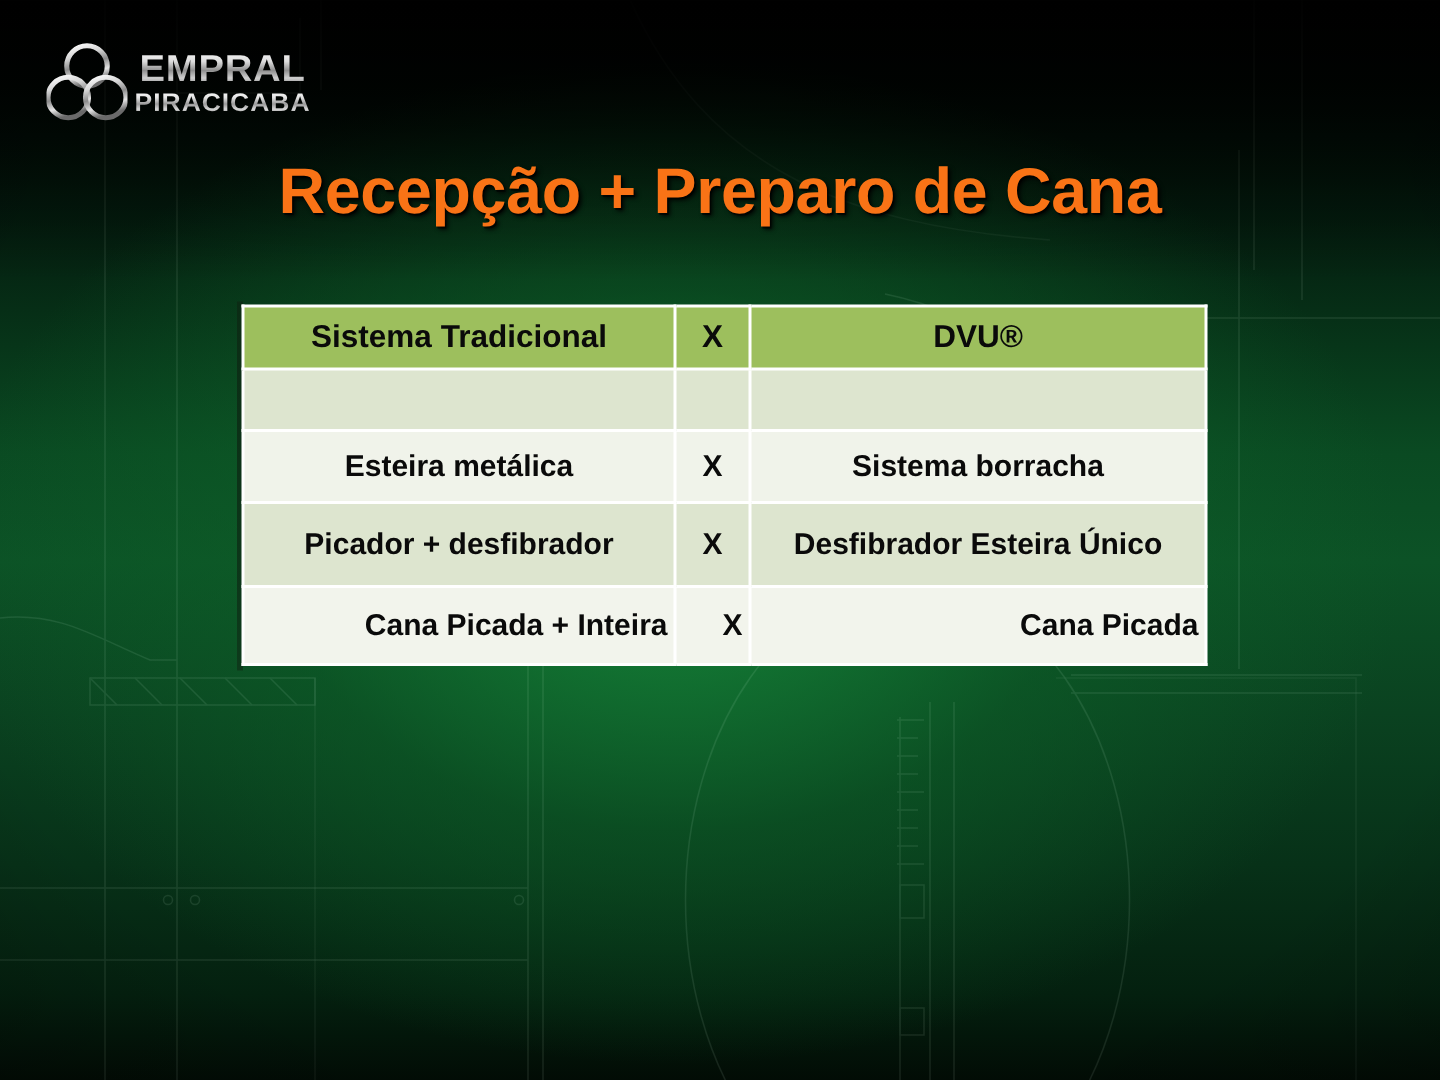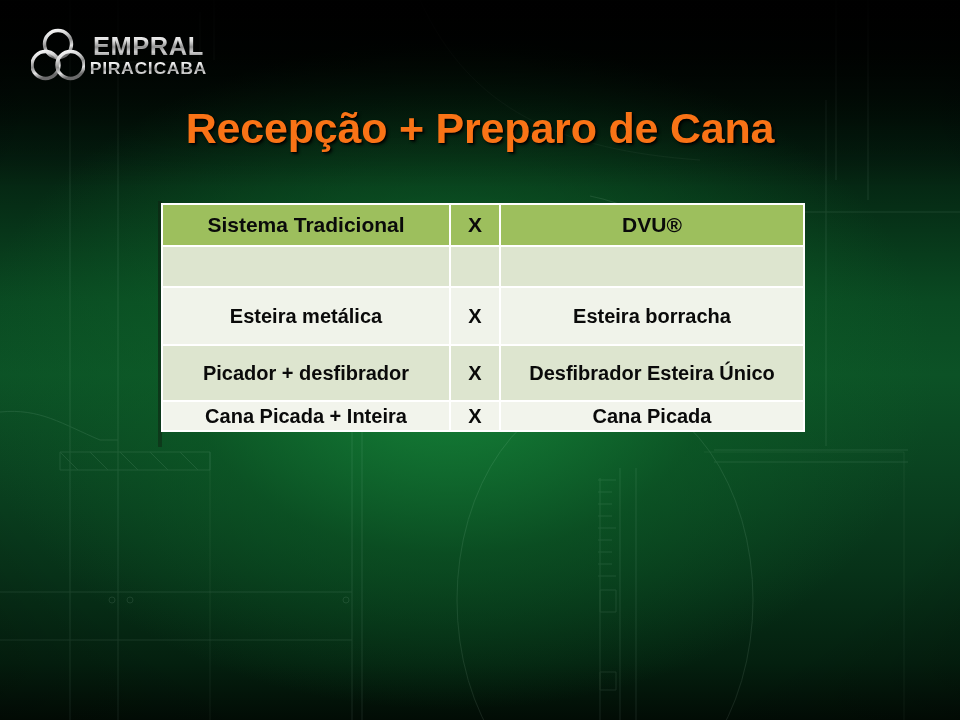--- a/index.html
+++ b/index.html
@@ -91,23 +91,23 @@
     text-align:center;
     vertical-align:middle;
     color:#0a0a0a;
     font-weight:bold;
     font-size:20px;
     line-height:1.15;
     padding:2px 4px;
   }
   #compare-table tr.hdr th { background:#9dbf5d; height:42px; font-size:21px; }
   #compare-table tr.spacer td { background:#dde5cf; height:41px; }
-  #compare-table tr.r-light td { background:#f0f3ea; height:58px; }
+  #compare-table tr.r-light td { background:#f0f3ea; height:48px; }
   #compare-table tr.r-tint td  { background:#dde5cf; height:56px; }
-  #compare-table tr.r-last td  { background:#f2f4ec; height:30px; }
+  #compare-table tr.r-last td  { background:#f2f4ec; height:52px;text-align:right; }
 
   
   #table-rail {
     position:absolute; left:158px; top:201px;
     width:4px; height:246px;
     background:linear-gradient(to bottom, #0b2c15, #0d3a1b);
   }
 </style>
 </head>
 <body>
@@ -219,21 +219,21 @@
     </thead>
     <tbody>
       <tr class="spacer">
         <td></td>
         <td></td>
         <td></td>
       </tr>
       <tr class="r-light">
         <td>Esteira metálica</td>
         <td>X</td>
-        <td>Esteira borracha</td>
+        <td>Sistema borracha</td>
       </tr>
       <tr class="r-tint">
         <td>Picador + desfibrador</td>
         <td>X</td>
         <td>Desfibrador Esteira Único</td>
       </tr>
       <tr class="r-last">
         <td>Cana Picada + Inteira</td>
         <td>X</td>
         <td>Cana Picada</td>

